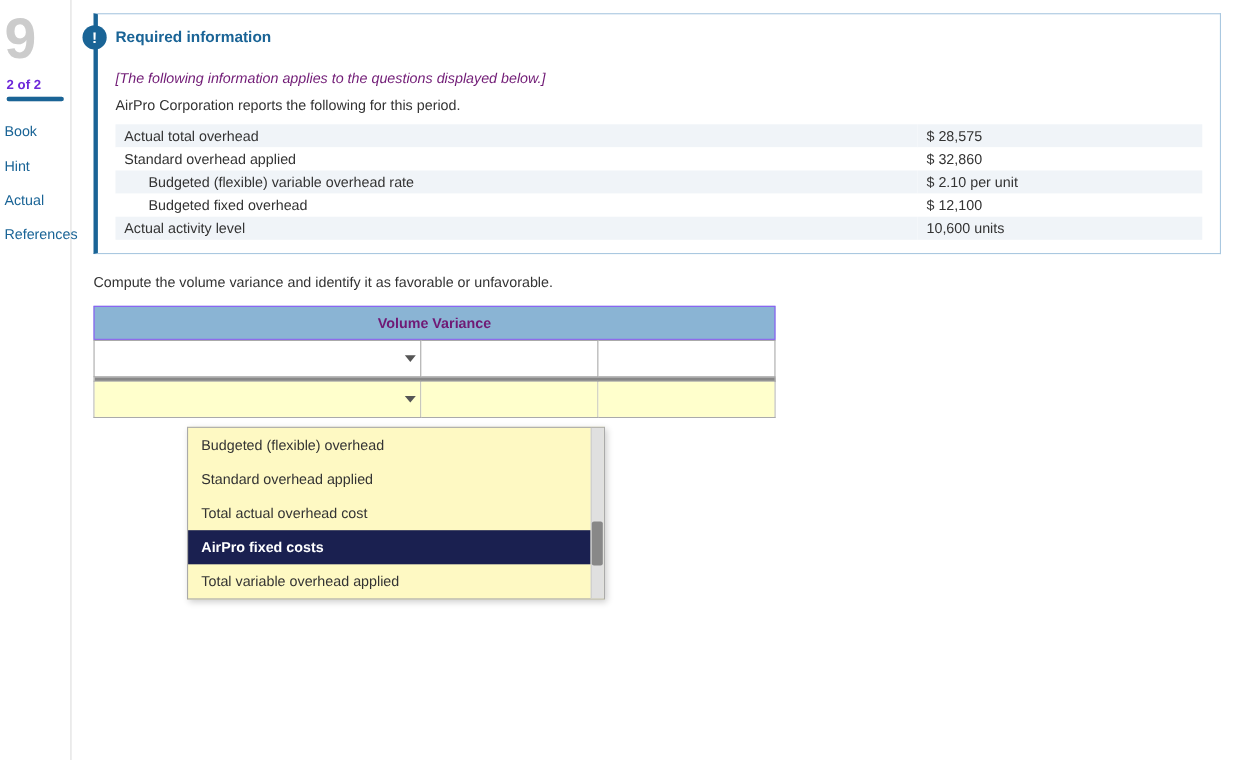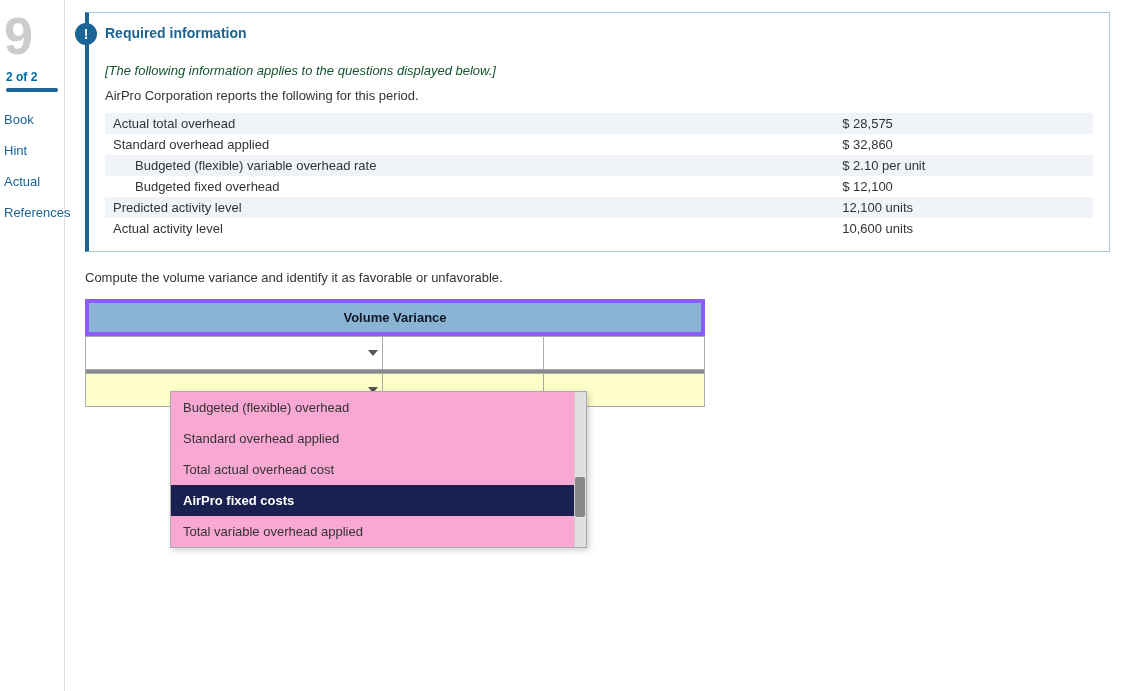--- a/index.html
+++ b/index.html
@@ -32,21 +32,21 @@
       margin-left: 4px;
       line-height: 1;
     }
     .sidebar-progress {
       margin-top: 8px;
       padding: 0 6px;
       width: 100%;
     }
     .sidebar-progress-label {
       font-size: 12px;
-      color: #0369a1;
+      color: #6d28d9;
       font-weight: bold;
       margin-bottom: 4px;
     }
     .progress-bar-container {
       width: 100%;
       height: 4px;
       background: #ddd;
       border-radius: 2px;
     }
     .progress-bar-fill {
@@ -102,21 +102,21 @@
       justify-content: center;
     }
     .info-title {
       color: #1a6496;
       font-weight: bold;
       font-size: 14px;
       margin-bottom: 22px;
     }
     .info-subtitle {
       font-style: italic;
-      color: #14532d;
+      color: #701a75;
       margin-bottom: 10px;
       font-size: 13px;
     }
     .info-text {
       margin-bottom: 10px;
       font-size: 13px;
     }
 
     
     .data-table {
@@ -147,25 +147,25 @@
       color: #333;
     }
 
     
     .variance-container {
       position: relative;
       width: 620px;
     }
     .variance-header {
       background: #8ab4d4;
-      color: #0f172a;
+      color: #701a75;
       font-weight: bold;
       text-align: center;
       padding: 7px;
-      border: 4px solid #8b5cf6;
+      border: 1px solid #8b5cf6;
       font-size: 13px;
     }
     .variance-table {
       width: 100%;
       border-collapse: collapse;
       border: 1px solid #aaa;
     }
     .variance-table td {
       border: 1px solid #aaa;
       padding: 0;
@@ -220,23 +220,23 @@
     .separator-row td {
       height: 4px;
       background: #888;
       border: none;
     }
 
     
     .dropdown-popup {
       position: absolute;
       left: 85px;
-      top: 92px;
-      width: 417px;
-      background: #f9a8d4;
+      top: 110px;
+      width: 380px;
+      background: #fef9c3;
       border: 1px solid #aaa;
       box-shadow: 2px 2px 6px rgba(0,0,0,0.2);
       z-index: 100;
     }
     .dropdown-item {
       padding: 8px 12px;
       font-size: 13px;
       cursor: pointer;
       color: #333;
     }
@@ -305,24 +305,20 @@
       </tr>
       <tr>
         <td class="indent-1">Budgeted (flexible) variable overhead rate</td>
         <td>$ 2.10 per unit</td>
       </tr>
       <tr>
         <td class="indent-1">Budgeted fixed overhead</td>
         <td>$ 12,100</td>
       </tr>
       <tr>
-        <td>Predicted activity level</td>
-        <td>12,100 units</td>
-      </tr>
-      <tr>
         <td>Actual activity level</td>
         <td>10,600 units</td>
       </tr>
     </tbody>
       </table>
   </div>
 
   <div class="question-text">Compute the volume variance and identify it as favorable or unfavorable.</div>
 
   <div class="variance-container">

